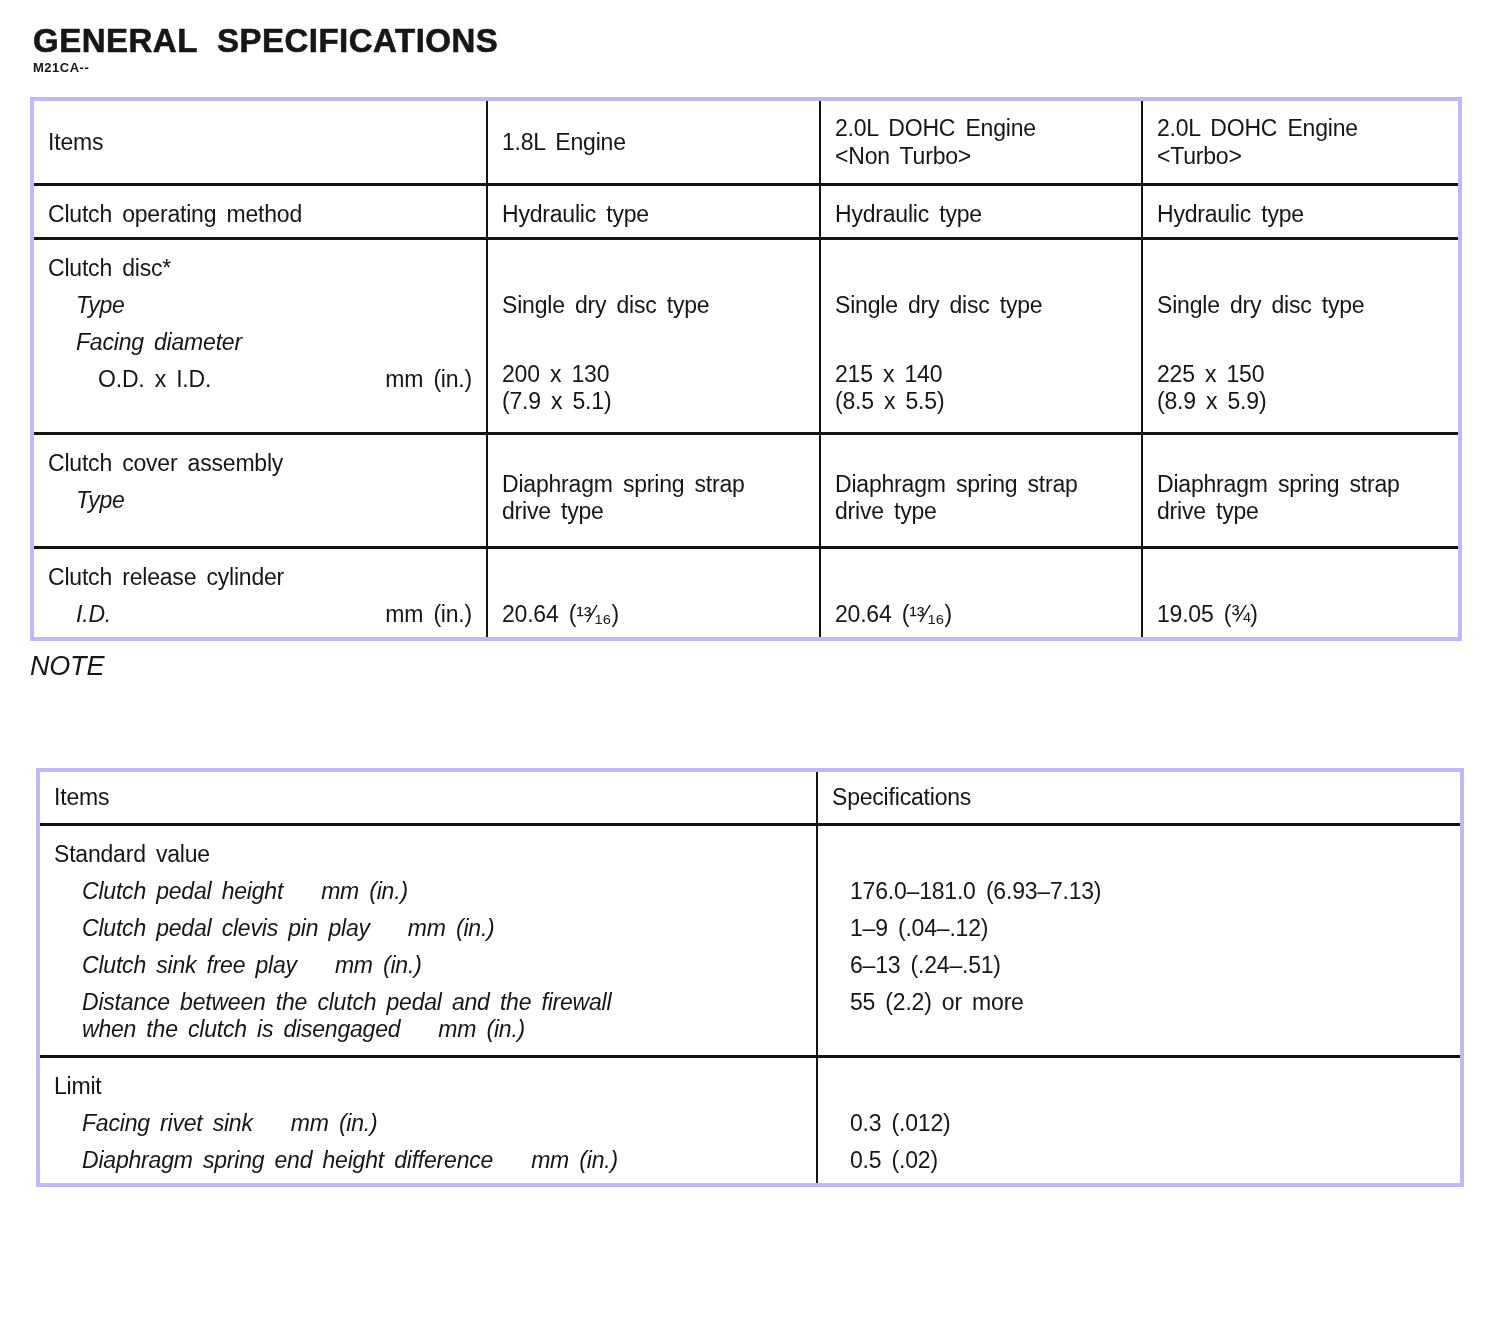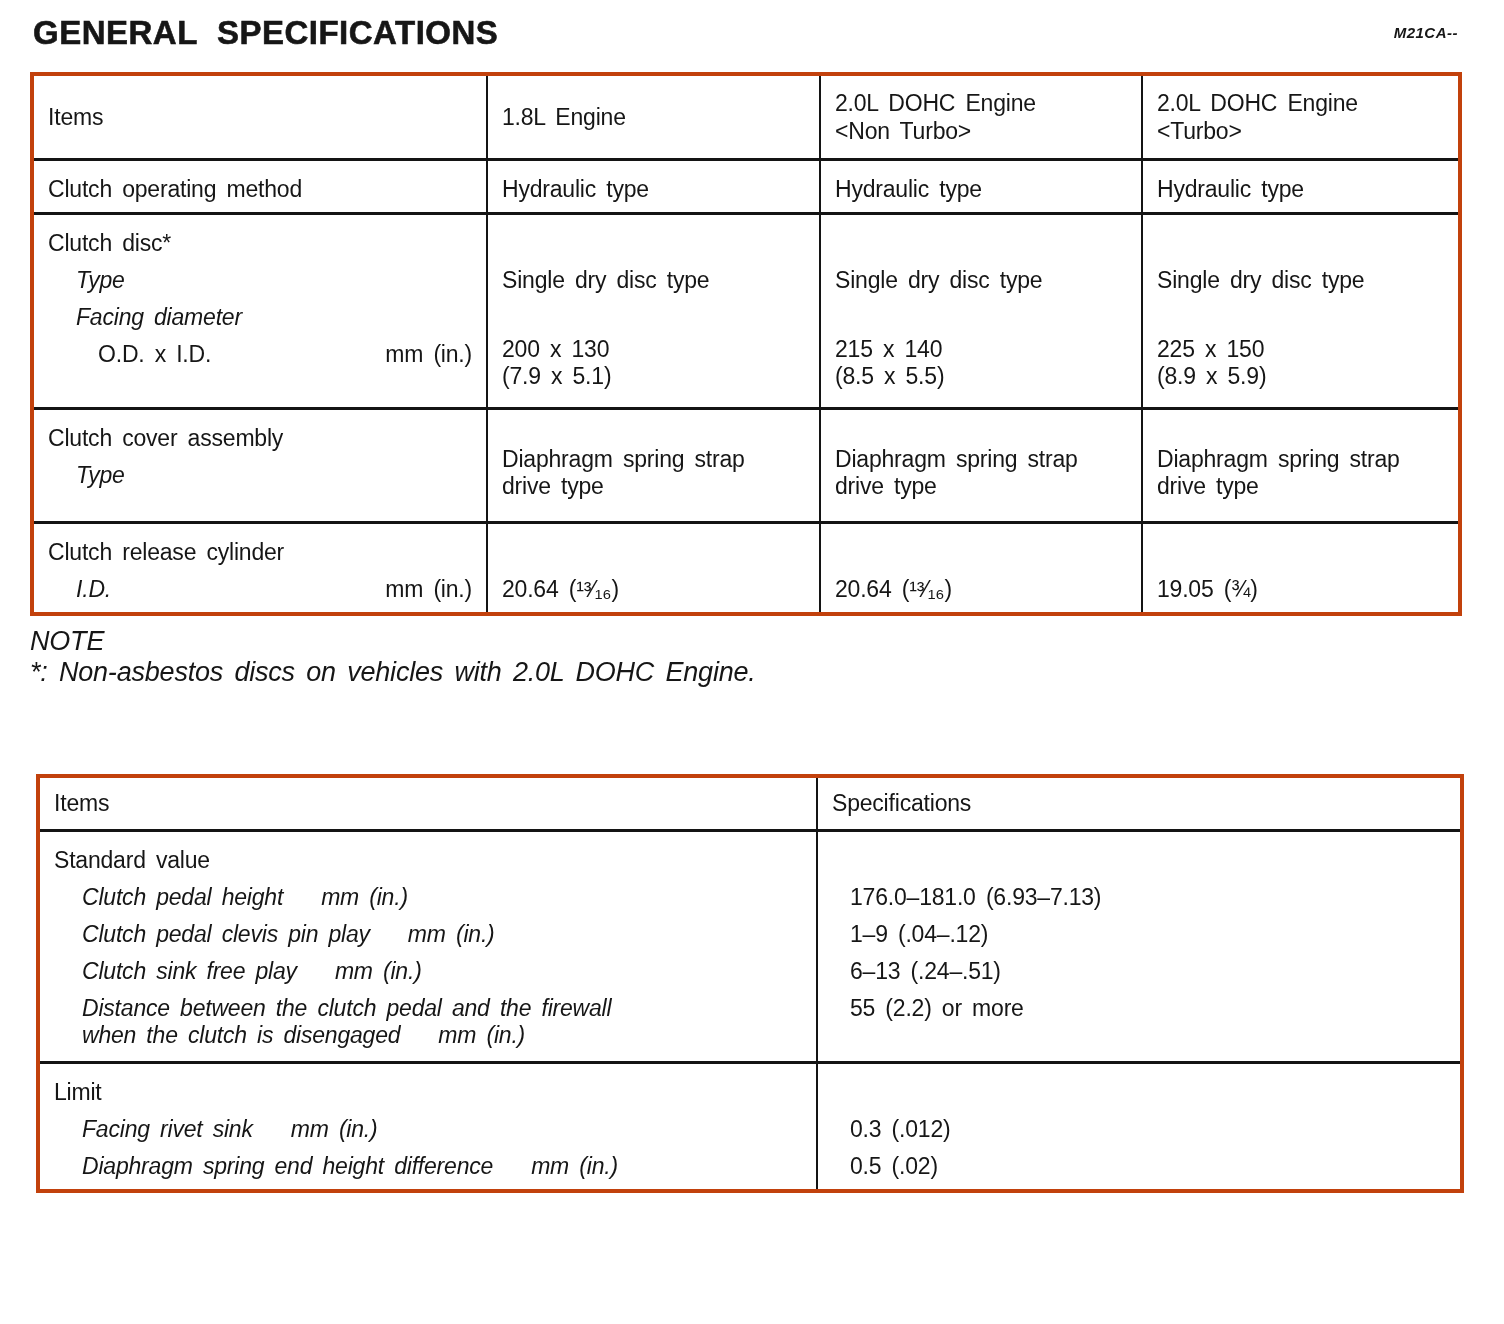--- a/index.html
+++ b/index.html
@@ -7,30 +7,30 @@
   body {
     width: 1504px; height: 1324px;
     font-family: "Liberation Sans", sans-serif;
     color: #161616;
     position: relative;
     overflow: hidden;
   }
   .page { position: absolute; inset: 0; }
 
   
-  .heading-row { display: flex; align-items: center; justify-content: space-between; margin: 0 46px 0 33px; }
+  .heading-row { display: flex; align-items: flex-start; justify-content: space-between; margin: 8px 46px 0 33px; flex-direction: column; }
   .section-title {
     font-size: 33px; font-weight: bold; letter-spacing: 0.5px; word-spacing: 10px;
     -webkit-text-stroke: 0.6px #161616;
   }
-  .section-code { font-size: 15px; font-weight: bold; letter-spacing: 0.5px; padding-bottom: 2px; font-style: italic; }
+  .section-code { font-size: 13px; font-weight: bold; letter-spacing: 0.5px; padding-bottom: 2px; }
 
   
   table { border-collapse: collapse; table-layout: fixed; }
-  .spec-table { border: 4px solid #c2410c; }
+  .spec-table { border: 4px solid #c4b5fd; }
   .spec-table td, .spec-table th { border: 2px solid #141414; vertical-align: top; text-align: left; }
   .spec-table td { border-top-width: 3px; }
   .spec-table th { border-bottom-width: 3px; font-weight: normal; vertical-align: middle; }
 
   .t1 { width: 1428px; margin: 20px 0 0 30px; }
   .t2 { width: 1424px; margin: 28px 0 0 36px; }
 
   .cell { padding: 10px 14px 4px 14px; font-size: 23px; word-spacing: 4px; letter-spacing: -0.2px; }
   th.cell { padding-top: 6px; padding-bottom: 6px; }
 
@@ -178,21 +178,20 @@
         <div class="ln sp"></div>
         <div class="ln">19.05 (¾)</div>
       </td>
     </tr>
 
   </tbody>
     </table>
 
   <div class="note">
     <div class="note-title">NOTE</div>
-    <div class="note-text">*: Non-asbestos discs on vehicles with 2.0L DOHC Engine.</div>
   </div>
 
   <div class="gap-service"></div>
 
 
   <table class="spec-table t2">
     <colgroup>
       <col style="width:779px">
         <col style="width:645px">
     </colgroup>

